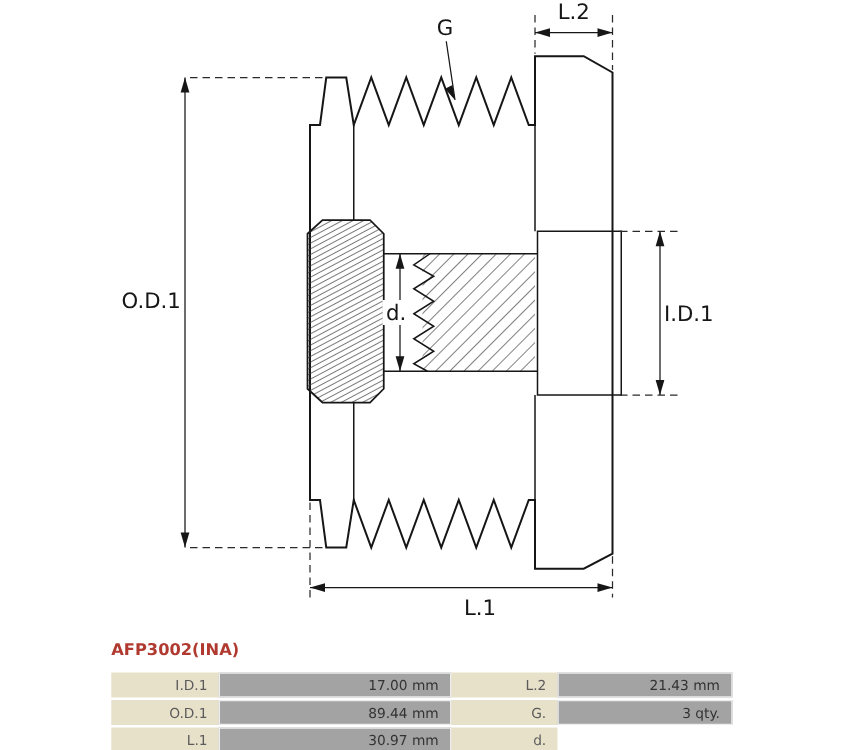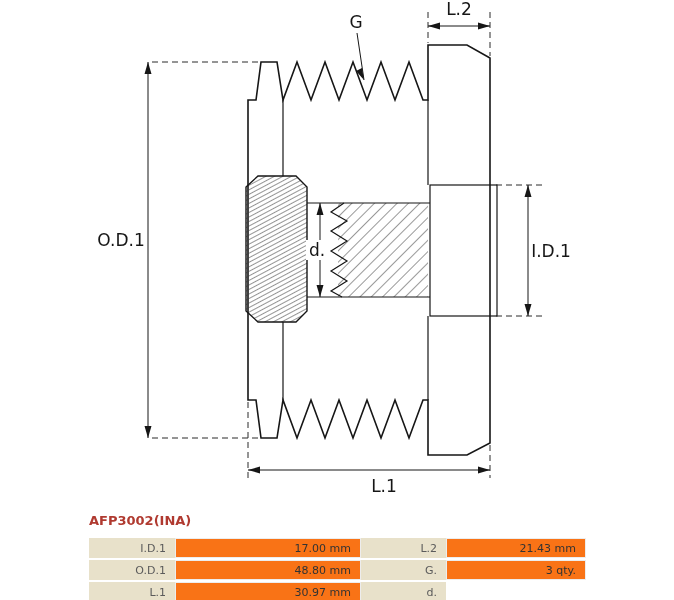--- a/index.html
+++ b/index.html
@@ -8,21 +8,21 @@
   svg text { font-family:"DejaVu Sans", sans-serif; font-size:17px; fill:#161616; }
   .outline { fill:none; stroke:#161616; stroke-width:1.6; stroke-linejoin:miter; }
   .inner   { fill:none; stroke:#161616; stroke-width:1.2; }
   .dim     { stroke:#161616; stroke-width:1; fill:none; }
   .ext     { stroke:#2a2a2a; stroke-width:1; fill:none; stroke-dasharray:6 4; }
   .ah      { fill:#161616; stroke:none; }
   .product-code { margin:8px 0 10px 89px; font-size:13px; font-weight:bold; color:#b03a30; }
   .spec-table { display:grid; grid-template-columns:86px 186px 85px 140px; row-gap:2px; margin-left:89px; width:497px; }
   .cell { height:20px; display:flex; align-items:center; justify-content:flex-end; padding-right:9px; box-sizing:border-box; font-size:11px; }
   .lbl { background:#e8e1ca; color:#5b5b5b; }
-  .val { background:#f97316; color:#333; border:1px solid #ededed; }
+  .val { background:#a3a3a3; color:#333; border:1px solid #ededed; }
 </style>
 </head>
 <body>
 
 <div class="stage">
 
   <svg class="drawing" width="674" height="505" viewBox="0 0 674 505" xmlns="http://www.w3.org/2000/svg">
     <defs>
       <pattern id="knurl" patternUnits="userSpaceOnUse" width="4" height="8" patternTransform="rotate(62)">
         <line x1="0" y1="0" x2="0" y2="8" stroke="#3a3a3a" stroke-width="1.1"></line>
@@ -94,21 +94,21 @@
 
   <div class="product-code">AFP3002(INA)</div>
 
   <div class="spec-table">
     <div class="cell lbl">I.D.1</div>
     <div class="cell val">17.00 mm</div>
     <div class="cell lbl">L.2</div>
     <div class="cell val">21.43 mm</div>
 
     <div class="cell lbl">O.D.1</div>
-    <div class="cell val">48.80 mm</div>
+    <div class="cell val">89.44 mm</div>
     <div class="cell lbl">G.</div>
     <div class="cell val">3 qty.</div>
 
     <div class="cell lbl">L.1</div>
     <div class="cell val">30.97 mm</div>
     <div class="cell lbl">d.</div>
   </div>
 
 </div>
 

